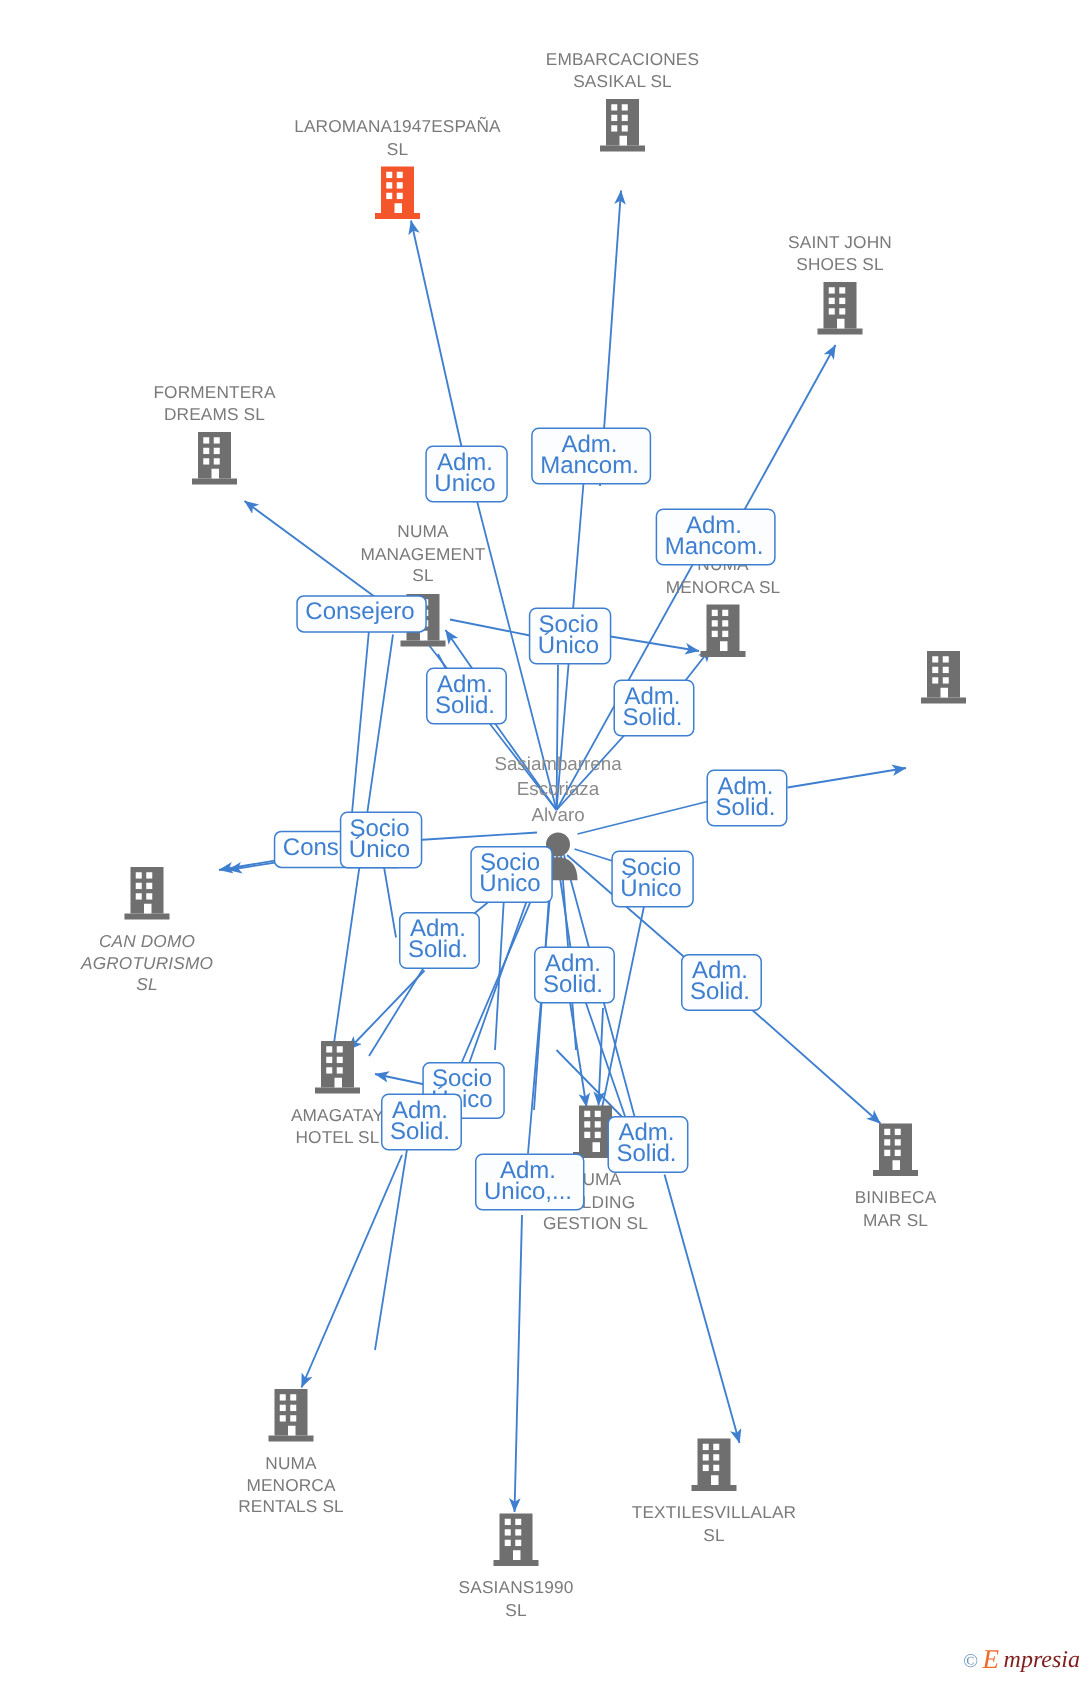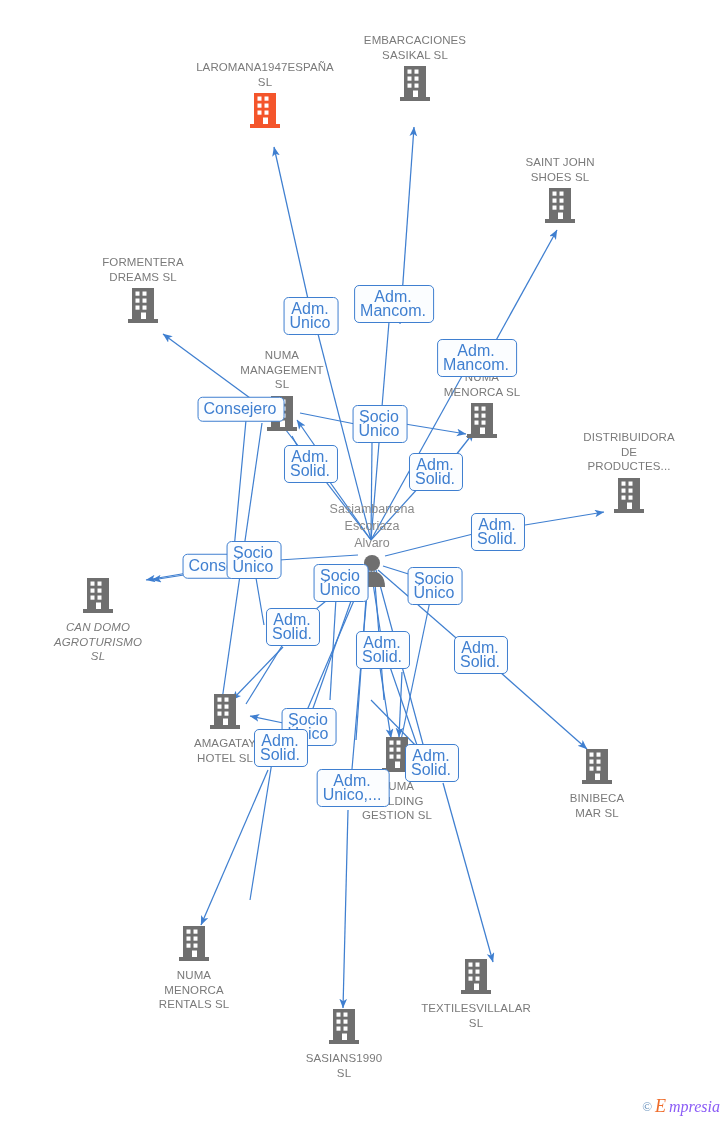--- a/index.html
+++ b/index.html
@@ -97,21 +97,21 @@
     font-size: 13px;
     color: #6b93bd;
   }
   .watermark .wm-e {
     color: #ef6c2a;
     font-style: italic;
     font-size: 18px;
     font-family: "Liberation Serif", serif;
   }
   .watermark .wm-rest {
-    color: #8b5cf6;
+    color: #7f1d1d;
     font-style: italic;
     font-size: 16px;
   }
 </style>
 </head>
 <body>
 
 <div id="canvas">
 
   <svg id="edges" viewBox="0 0 728 1125">
@@ -222,21 +222,21 @@
 
       <path d="M 272,762 L 250,900"></path>
 
       <path d="M 377,789 L 380,800"></path>
 
       <path d="M 368,570 L 356,740"></path>
       <path d="M 374,570 L 384,700"></path>
     </g>
   </svg>
 
-  <div class="node" style="left:265px; top:60px;">
+  <div class="node" style="left:265px; top:78px;">
     <div class="node-label">LAROMANA1947ESPAÑA
 SL</div>
     <svg class="node-icon" viewBox="0 0 34 38">
       <rect x="6" y="2" width="22" height="31" fill="#f4552b"></rect>
       <rect x="2" y="33" width="30" height="4" fill="#f4552b"></rect>
       <rect x="9.5" y="5.5" width="4" height="4.2" fill="#fff"></rect>
       <rect x="16.5" y="5.5" width="4" height="4.2" fill="#fff"></rect>
       <rect x="9.5" y="12.5" width="4" height="4.2" fill="#fff"></rect>
       <rect x="16.5" y="12.5" width="4" height="4.2" fill="#fff"></rect>
       <rect x="9.5" y="19.5" width="4" height="4.2" fill="#fff"></rect>
@@ -320,23 +320,20 @@
       <rect x="16.5" y="5.5" width="4" height="4.2" fill="#fff"></rect>
       <rect x="9.5" y="12.5" width="4" height="4.2" fill="#fff"></rect>
       <rect x="16.5" y="12.5" width="4" height="4.2" fill="#fff"></rect>
       <rect x="9.5" y="19.5" width="4" height="4.2" fill="#fff"></rect>
       <rect x="16.5" y="19.5" width="4" height="4.2" fill="#fff"></rect>
       <rect x="15" y="26.5" width="5" height="6.5" fill="#fff"></rect>
     </svg>
   </div>
 
   <div class="node" style="left:629px; top:430px;">
-    <div class="node-label">DISTRIBUIDORA
-DE
-PRODUCTES...</div>
     <svg class="node-icon" viewBox="0 0 34 38">
       <rect x="6" y="2" width="22" height="31" fill="#6f6f6f"></rect>
       <rect x="2" y="33" width="30" height="4" fill="#6f6f6f"></rect>
       <rect x="9.5" y="5.5" width="4" height="4.2" fill="#fff"></rect>
       <rect x="16.5" y="5.5" width="4" height="4.2" fill="#fff"></rect>
       <rect x="9.5" y="12.5" width="4" height="4.2" fill="#fff"></rect>
       <rect x="16.5" y="12.5" width="4" height="4.2" fill="#fff"></rect>
       <rect x="9.5" y="19.5" width="4" height="4.2" fill="#fff"></rect>
       <rect x="16.5" y="19.5" width="4" height="4.2" fill="#fff"></rect>
       <rect x="15" y="26.5" width="5" height="6.5" fill="#fff"></rect>

